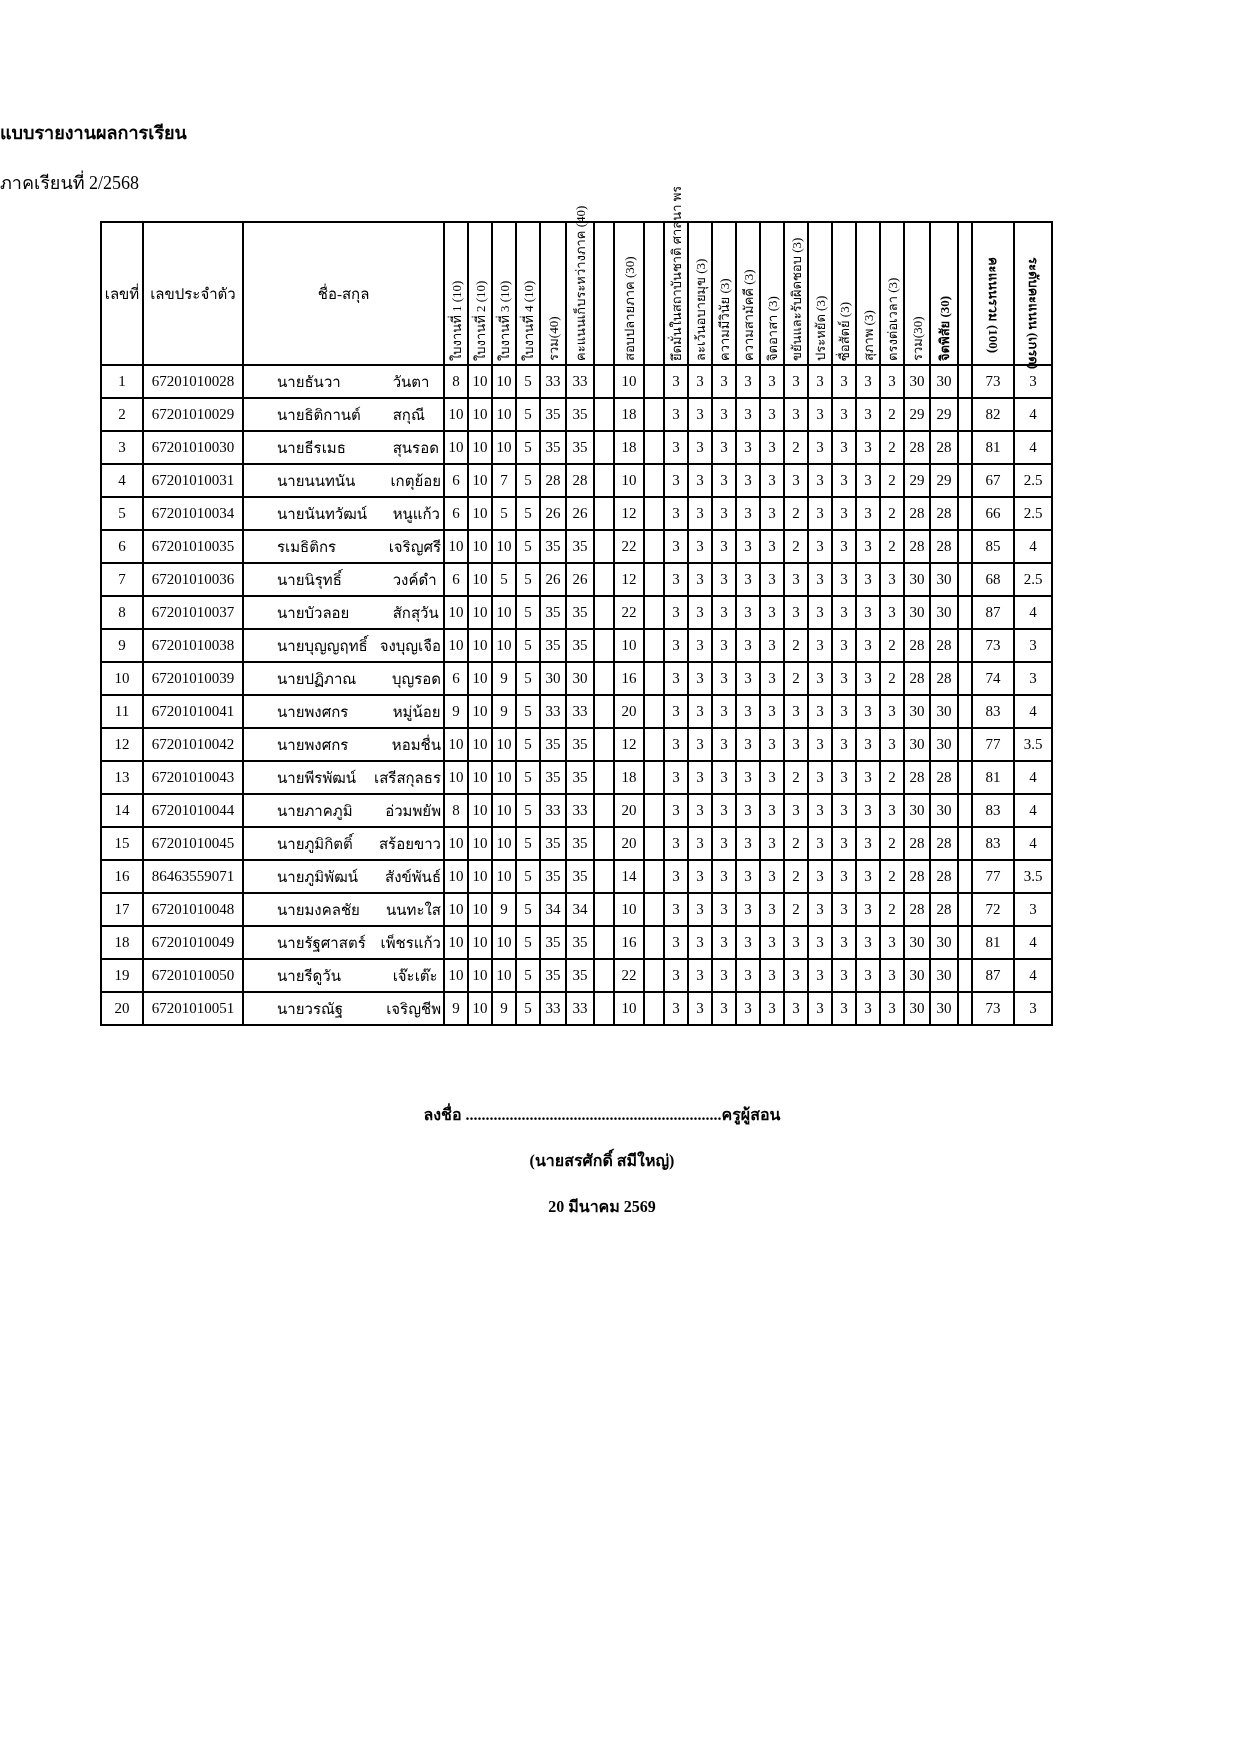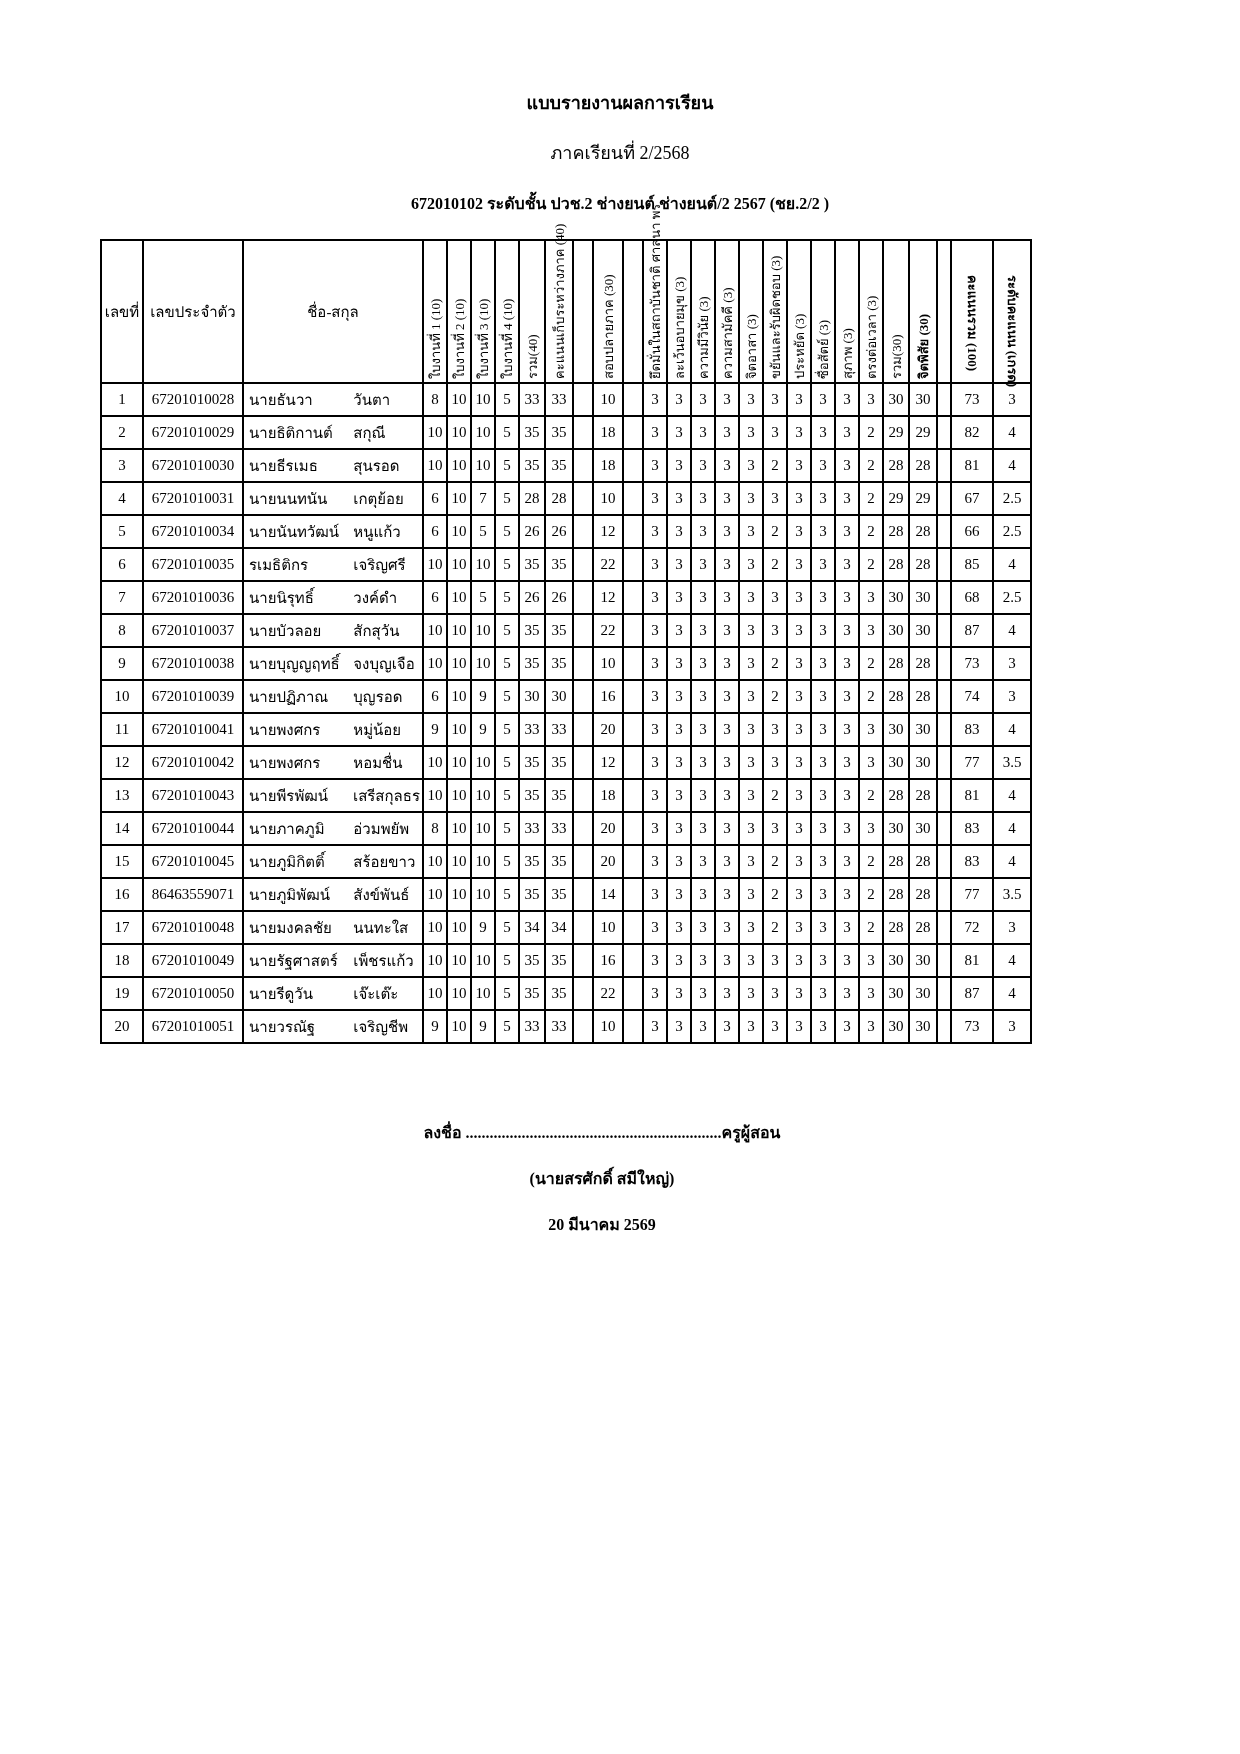--- a/index.html
+++ b/index.html
@@ -2,41 +2,41 @@
 <html><head>
 <meta charset="utf-8">
 <style>
   * { box-sizing: border-box; }
   html,body { margin:0; padding:0; }
   body {
     width:1240px; height:1754px; background:#ffffff; color:#000;
     font-family:"Liberation Serif","DejaVu Serif",serif;
     position:relative;
   }
-  .titles { text-align:center; padding-top:88px; }
+  .titles { text-align:left; padding-top:118px; }
   .t1 { font-size:18px; font-weight:bold; margin:0 0 21px 0; }
   .t2 { font-size:18px; font-weight:normal; margin:0 0 24px 0; }
   .t3 { font-size:16px; font-weight:bold; margin:0 0 23px 0; }
   .t4 { font-size:16px; font-weight:bold; margin:0; }
   .t4 .part { margin:0 12px; }
 
   table.grade {
     border-collapse:collapse; table-layout:fixed;
     margin:17px 0 0 100px;
     border:2px solid #000;
   }
   table.grade th, table.grade td {
     border:2px solid #000; padding:0; font-weight:normal;
     overflow:visible;
   }
   thead th { height:143px; vertical-align:middle; text-align:center; font-size:15px; position:relative; }
   tbody td { height:33px; font-size:15px; text-align:center; }
   td.namecell { text-align:left; }
   .namewrap { display:flex; padding:0 2px 0 5px; }
-  .fname { width:54%; white-space:nowrap; overflow:visible; }
+  .fname { width:54%; white-space:nowrap; overflow:visible;margin-left:28px; }
   .lname { flex:1; white-space:nowrap;margin-left:12px; }
   .b { font-weight:bold; }
 
   
   .vbox { position:absolute; left:0; right:0; bottom:0; height:177px; overflow:hidden; }
   .vlabel {
     position:absolute; bottom:3px; left:calc(50% + 8px);
     transform-origin:0 100%; transform:rotate(-90deg);
     white-space:nowrap; font-size:13px; line-height:15px;
   }
@@ -48,21 +48,20 @@
 
   .footer { text-align:center; margin-top:76px; font-weight:bold; font-size:16px; transform:translateX(-18px); }
   .footer div { margin-bottom:21px; }
 </style>
 </head>
 <body>
 
 <div class="titles">
   <div class="t1">แบบรายงานผลการเรียน</div>
   <div class="t2">ภาคเรียนที่ 2/2568</div>
-  <div class="t3">672010102 ระดับชั้น ปวช.2 ช่างยนต์ ช่างยนต์/2 2567 (ชย.2/2 )</div>
 </div>
 
 <table class="grade">
   <colgroup>
       <col style="width: 42px;">
       <col style="width: 100px;">
       <col style="width: 180px;">
       <col style="width: 24px;">
       <col style="width: 24px;">
       <col style="width: 24px;">

